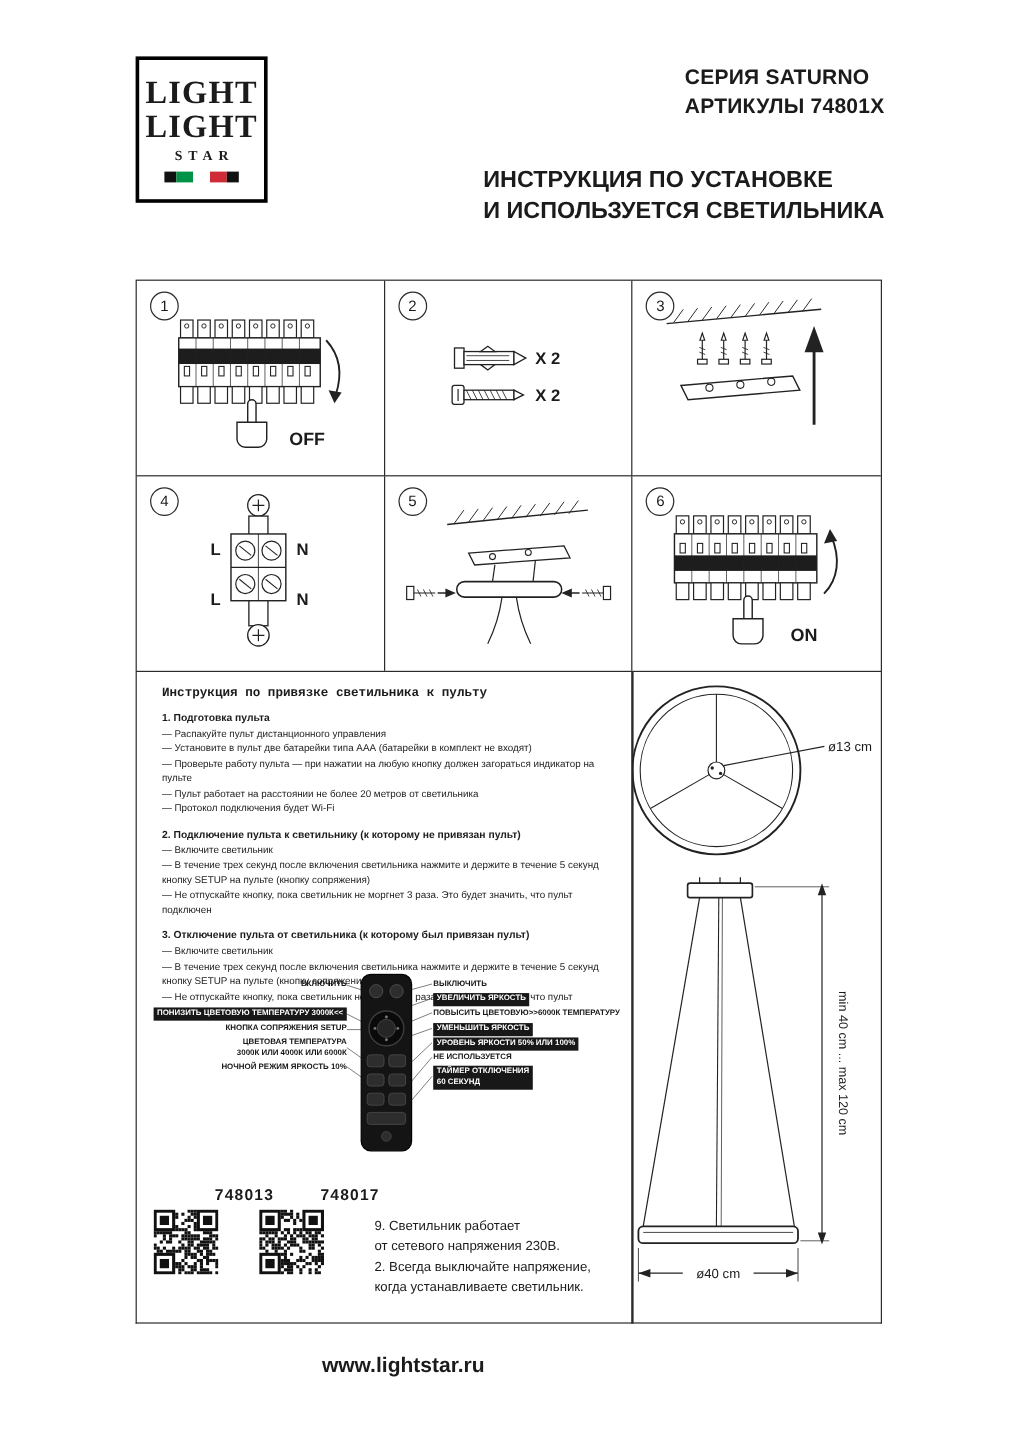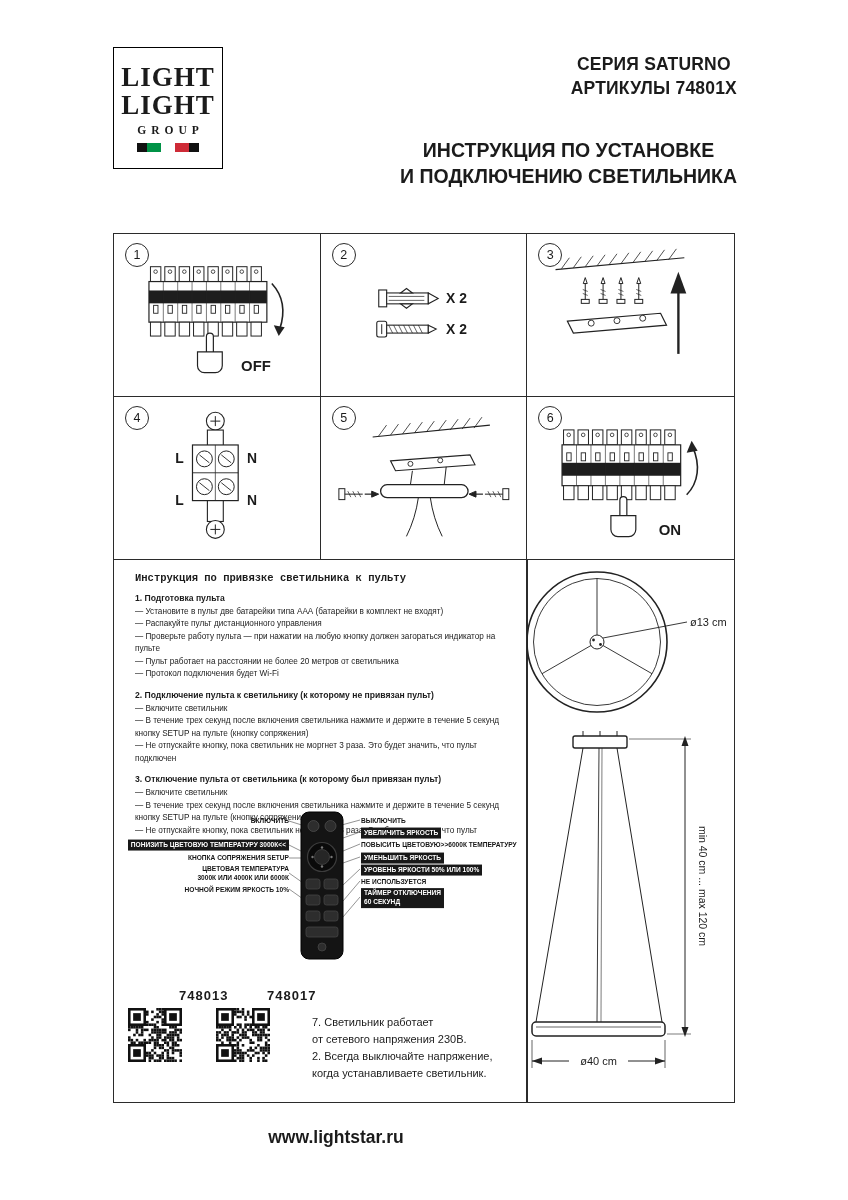--- a/index.html
+++ b/index.html
@@ -2,28 +2,28 @@
 <html><head>
 <meta charset="utf-8">
 <style>
   * { margin:0; padding:0; box-sizing:border-box; }
   html,body { background:#ffffff; }
   .sheet { position:relative; width:848px; height:1200px; background:#fff;
            font-family:"Liberation Sans",sans-serif; color:#1b1b1b; overflow:hidden; }
   .abs { position:absolute; }
 
   
-  .logo-box { left:113px; top:47px; width:110px; height:122px; border:1px solid #000000;
+  .logo-box { left:113px; top:47px; width:110px; height:122px; border:3px solid #000000;
               display:flex; flex-direction:column; align-items:center; justify-content:center; }
   .logo-word { font-family:"Liberation Serif",serif; font-weight:bold; font-size:27px; line-height:1.02; letter-spacing:1px; }
   .logo-group { font-family:"Liberation Serif",serif; font-weight:bold; font-size:11.5px; letter-spacing:5px; margin-top:4px; padding-left:5px; }
   .logo-flag { display:flex; height:9px; width:62px; margin-top:7px; }
   .logo-flag span { height:100%; display:block; }
-  .header-right { right:111px; top:52px; text-align:center; font-weight:bold; font-size:17.5px; line-height:1.38; letter-spacing:0.2px; }
-  .header-title { right:111px; top:137px; text-align:center; font-weight:bold; font-size:19.5px; line-height:1.34; }
+  .header-right { right:111px; top:52px; text-align:left; font-weight:bold; font-size:17.5px; line-height:1.38; letter-spacing:0.2px; }
+  .header-title { right:111px; top:137px; text-align:left; font-weight:bold; font-size:19.5px; line-height:1.34; }
 
   
   .stepgrid { left:113px; top:233px; width:622px; height:327px; border:1.5px solid #2b2b2b;
               display:grid; grid-template-columns:1fr 1fr 1fr; grid-template-rows:1fr 1fr; }
   .cell { position:relative; border-right:1.5px solid #2b2b2b; border-bottom:1.5px solid #2b2b2b; }
   .cell:nth-child(3n) { border-right:none; }
   .cell:nth-child(n+4) { border-bottom:none; }
   .cell svg.ill { position:absolute; inset:0; width:100%; height:100%; }
   .stepnum { position:absolute; left:11px; top:9px; width:24px; height:24px; border:1.4px solid #2b2b2b;
              border-radius:50%; display:flex; align-items:center; justify-content:center; font-size:12.5px; z-index:2; background:#fff; }
@@ -52,38 +52,38 @@
   svg text { font-family:"Liberation Sans",sans-serif; fill:#1b1b1b; }
 </style>
 </head>
 <body>
 
 <div class="sheet">
 
   <div class="abs logo-box">
     <div class="logo-word">LIGHT</div>
     <div class="logo-word">LIGHT</div>
-    <div class="logo-group">GROUP</div>
+    <div class="logo-group">STAR</div>
     <div class="logo-flag">
       <span style="width:10px;background:#111"></span>
       <span style="width:14px;background:#009246"></span>
       <span style="width:14px;background:#ffffff"></span>
       <span style="width:14px;background:#ce2b37"></span>
       <span style="width:10px;background:#111"></span>
     </div>
   </div>
 
   <div class="abs header-right">
     <div>СЕРИЯ SATURNO</div>
     <div>АРТИКУЛЫ 74801X</div>
   </div>
 
   <div class="abs header-title">
     <div>ИНСТРУКЦИЯ ПО УСТАНОВКЕ</div>
-    <div>И ПОДКЛЮЧЕНИЮ СВЕТИЛЬНИКА</div>
+    <div>И ИСПОЛЬЗУЕТСЯ СВЕТИЛЬНИКА</div>
   </div>
 
   <div class="abs stepgrid">
 
     <div class="cell">
       <div class="stepnum">1</div>
       <svg class="ill" viewBox="0 0 207 163">
         <g fill="#fff" stroke="#222" stroke-width="1">
           <rect x="36.5" y="33" width="10.5" height="15"></rect>
             <rect x="51" y="33" width="10.5" height="15"></rect>
@@ -330,22 +330,22 @@
     </div>
   </div>
 
   <div class="abs lowerbox"></div>
   <div class="abs divider"></div>
 
   <div class="abs instructions">
     <div class="ins-title">Инструкция по привязке светильника к пульту</div>
 
     <div class="ins-heading">1. Подготовка пульта</div>
+    <div class="ins-item">— Распакуйте пульт дистанционного управления</div>
     <div class="ins-item">— Установите в пульт две батарейки типа ААА (батарейки в комплект не входят)</div>
-    <div class="ins-item">— Распакуйте пульт дистанционного управления</div>
     <div class="ins-item">— Проверьте работу пульта — при нажатии на любую кнопку должен загораться индикатор на пульте</div>
     <div class="ins-item">— Пульт работает на расстоянии не более 20 метров от светильника</div>
     <div class="ins-item">— Протокол подключения будет Wi-Fi</div>
 
     <div class="ins-heading">2. Подключение пульта к светильнику (к которому не привязан пульт)</div>
     <div class="ins-item">— Включите светильник</div>
     <div class="ins-item">— В течение трех секунд после включения светильника нажмите и держите в течение 5 секунд кнопку SETUP на пульте (кнопку сопряжения)</div>
     <div class="ins-item">— Не отпускайте кнопку, пока светильник не моргнет 3 раза. Это будет значить, что пульт подключен</div>
 
     <div class="ins-heading">3. Отключение пульта от светильника (к которому был привязан пульт)</div>
@@ -735,21 +735,21 @@
         <rect x="48.86" y="51.43" width="2.57" height="2.57"></rect>
         <rect x="1.29" y="1.29" width="15.43" height="15.43" fill="none" stroke="#111" stroke-width="2.57"></rect>
         <rect x="5.14" y="5.14" width="7.71" height="7.71"></rect>
         <rect x="37.29" y="1.29" width="15.43" height="15.43" fill="none" stroke="#111" stroke-width="2.57"></rect>
         <rect x="41.14" y="5.14" width="7.71" height="7.71"></rect>
         <rect x="1.29" y="37.29" width="15.43" height="15.43" fill="none" stroke="#111" stroke-width="2.57"></rect>
         <rect x="5.14" y="41.14" width="7.71" height="7.71"></rect>
       </svg></div>
 
   <div class="abs notes">
-    <div>7. Светильник работает</div>
+    <div>9. Светильник работает</div>
     <div>от сетевого напряжения 230В.</div>
     <div>2. Всегда выключайте напряжение,</div>
     <div>когда устанавливаете светильник.</div>
   </div>
 
   <svg class="abs" style="left:527px; top:560px; width:208px; height:543px;" viewBox="0 0 208 543">
 
     <circle cx="70" cy="82" r="70" fill="none" stroke="#222" stroke-width="1.6"></circle>
     <circle cx="70" cy="82" r="63.5" fill="none" stroke="#222" stroke-width="0.9"></circle>
     <circle cx="70" cy="82" r="7" fill="none" stroke="#222" stroke-width="1"></circle>

